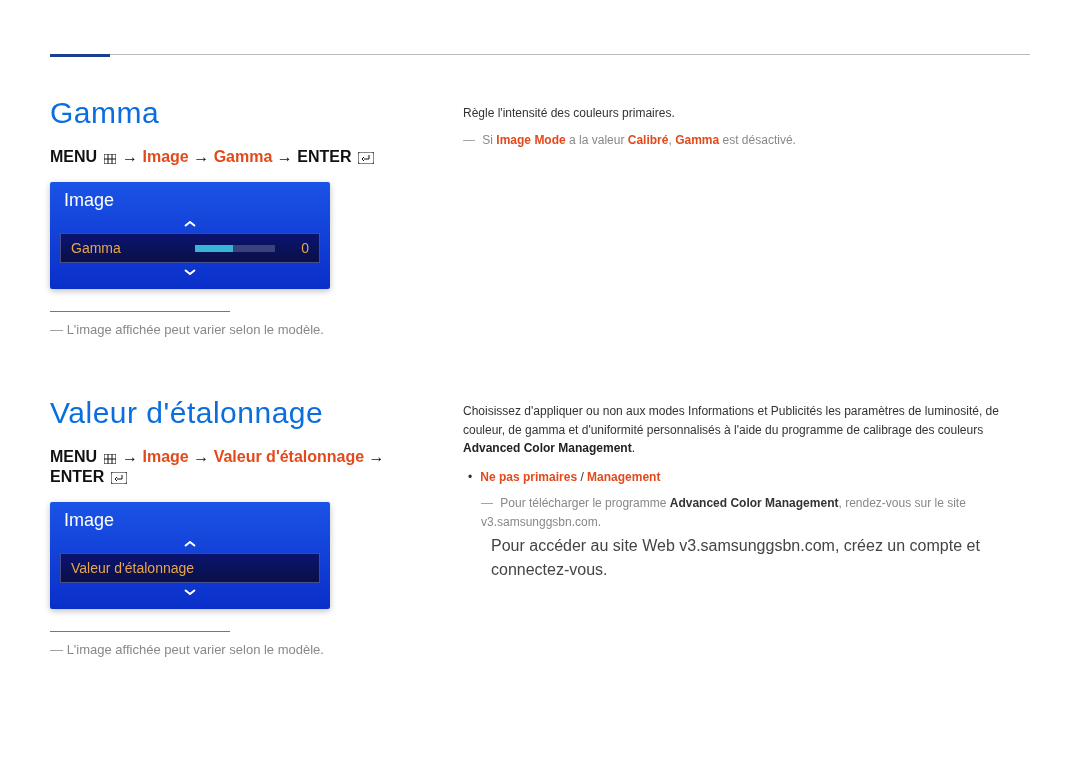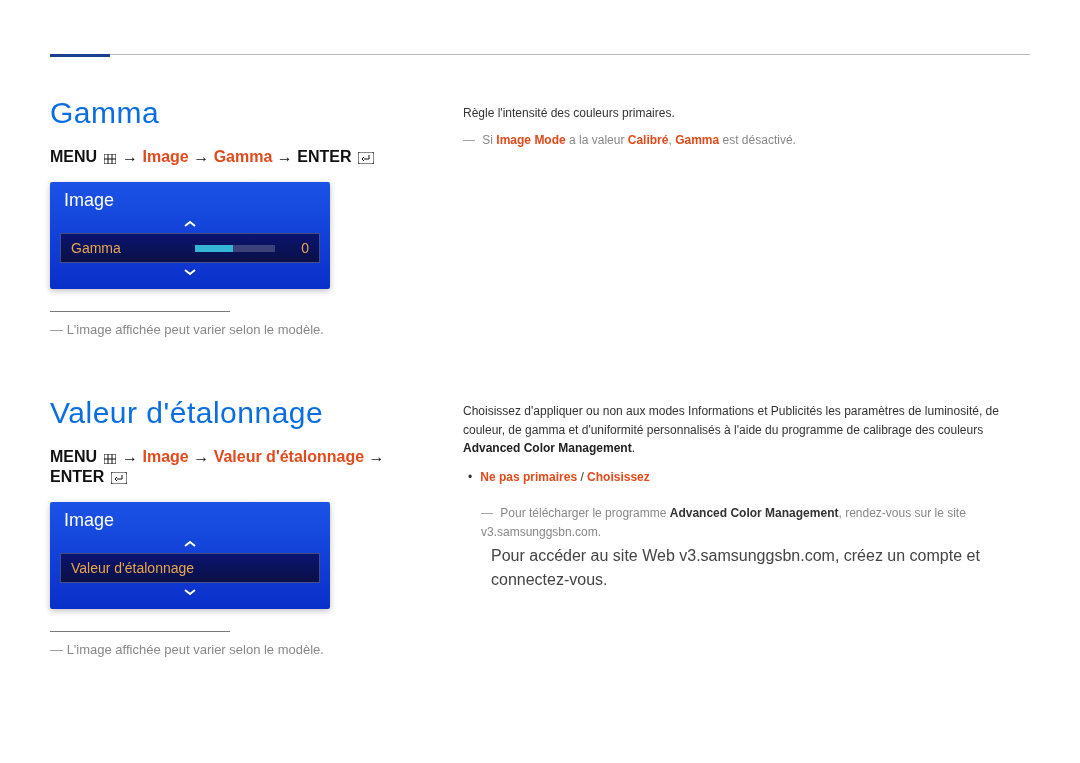--- a/index.html
+++ b/index.html
@@ -118,21 +118,21 @@
     content: "― ";
     color: #999;
   }
   .desc { margin-bottom: 8px; }
   .note-line { margin: 6px 0; color: #888; }
   .note-line .dash { color: #999; margin-right: 4px; }
   .note-line .red { color: #e24a1b; font-weight: 700; margin-top: 19px; }
   .bullet-row { margin: 10px 0 6px; }
   .bullet-row .dot { display:inline-block; width:14px; text-align:center; }
   .bullet-row .red { color: #e24a1b; font-weight: 700; }
-  .indent-note { padding-left: 18px; color: #888; margin-top: 18px; }
+  .indent-note { padding-left: 18px; color: #888; margin-top: 8px; }
   .indent-note .dash { color: #999; margin-right: 4px; }
   .indent-sub { padding-left: 28px; color: #444; margin-top: 2px; font-size: 16px; }
 
   
   #sec1-left { top: 96px; }
   #sec1-right { top: 104px; }
   #sec2-left { top: 396px; }
   #sec2-right { top: 402px; }
 </style>
 </head>
@@ -258,21 +258,21 @@
 </div>
 
 <div id="sec2-right" class="col-right">
   <div class="desc">
     <span>Choisissez d'appliquer ou non aux modes Informations et Publicités les paramètres de luminosité, de couleur, de gamma et d'uniformité personnalisés à l'aide du programme de calibrage des couleurs</span>
     <span class="boldk" style="font-weight:700;color:#222">Advanced Color Management</span><span>.</span>
   </div>
 
   <div class="bullet-row">
     <span class="dot">•</span>
-    <span class="red">Ne pas primaires</span><span> / </span><span class="red">Choisissez</span>
+    <span class="red">Ne pas primaires</span><span> / </span><span class="red">Management</span>
   </div>
 
   <div class="indent-note">
     <span class="dash">―</span>
     <span>Pour télécharger le programme</span>
     <span style="font-weight:700;color:#333">Advanced Color Management</span><span>, rendez-vous sur le site v3.samsunggsbn.com.</span>
   </div>
   <div class="indent-sub">Pour accéder au site Web v3.samsunggsbn.com, créez un compte et connectez-vous.</div>
 
 </div>

